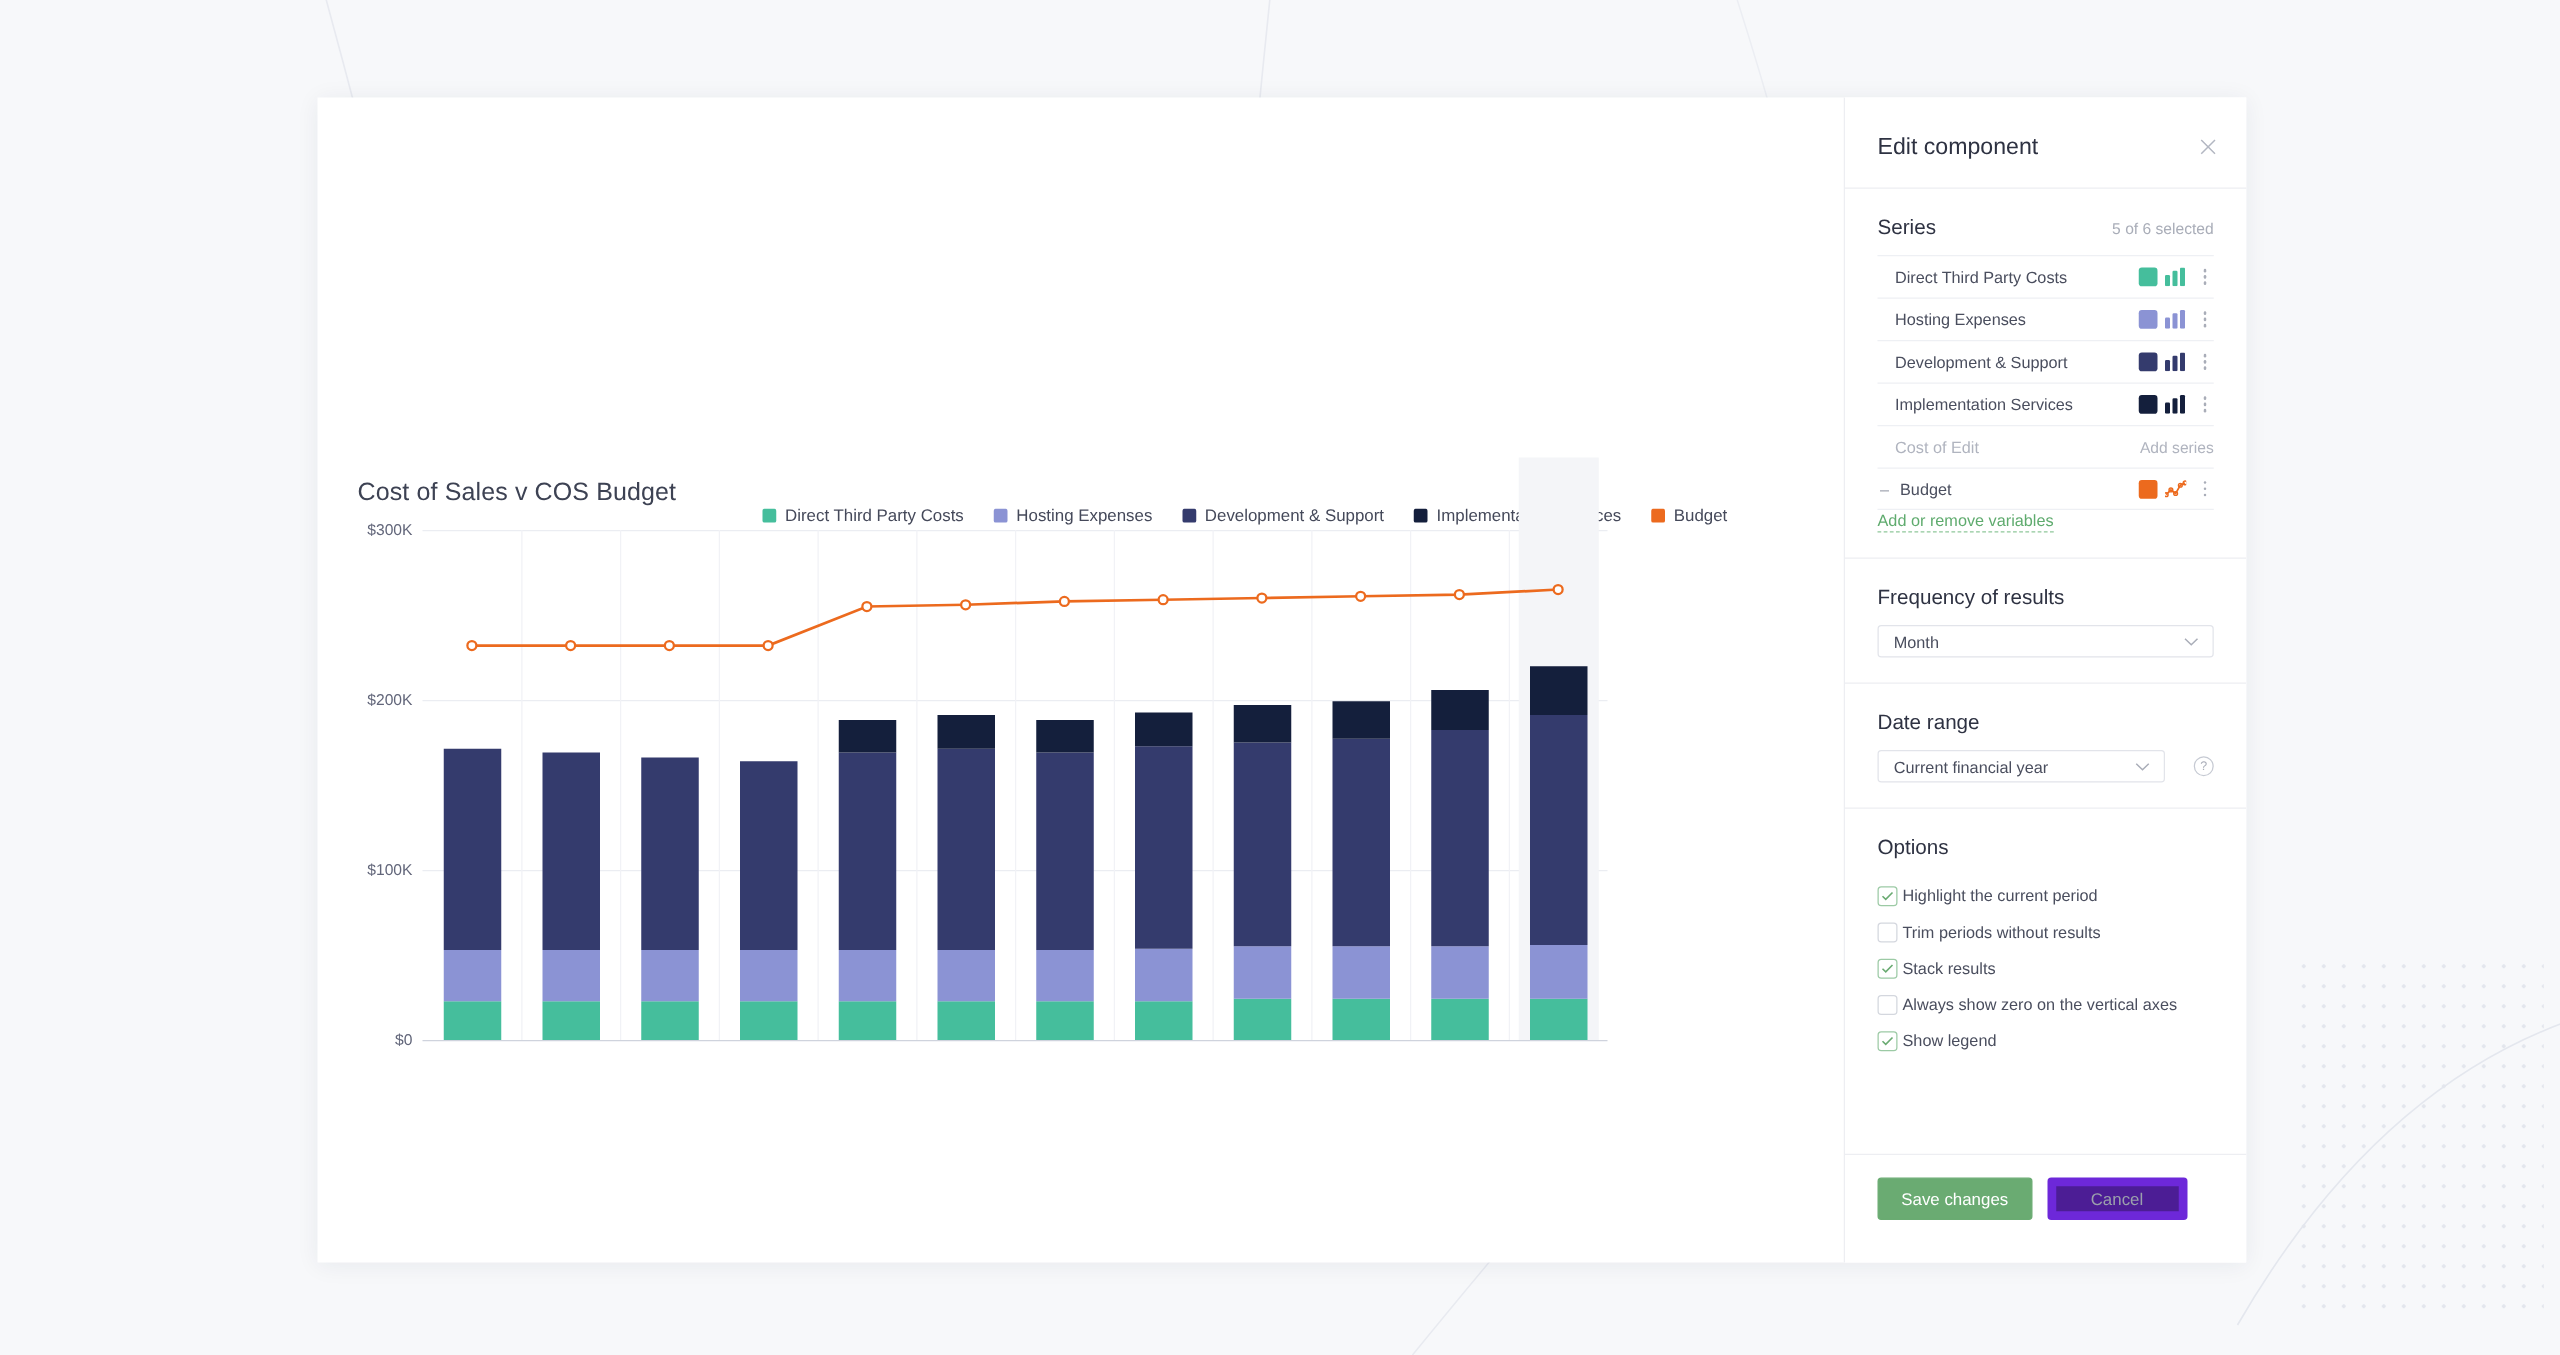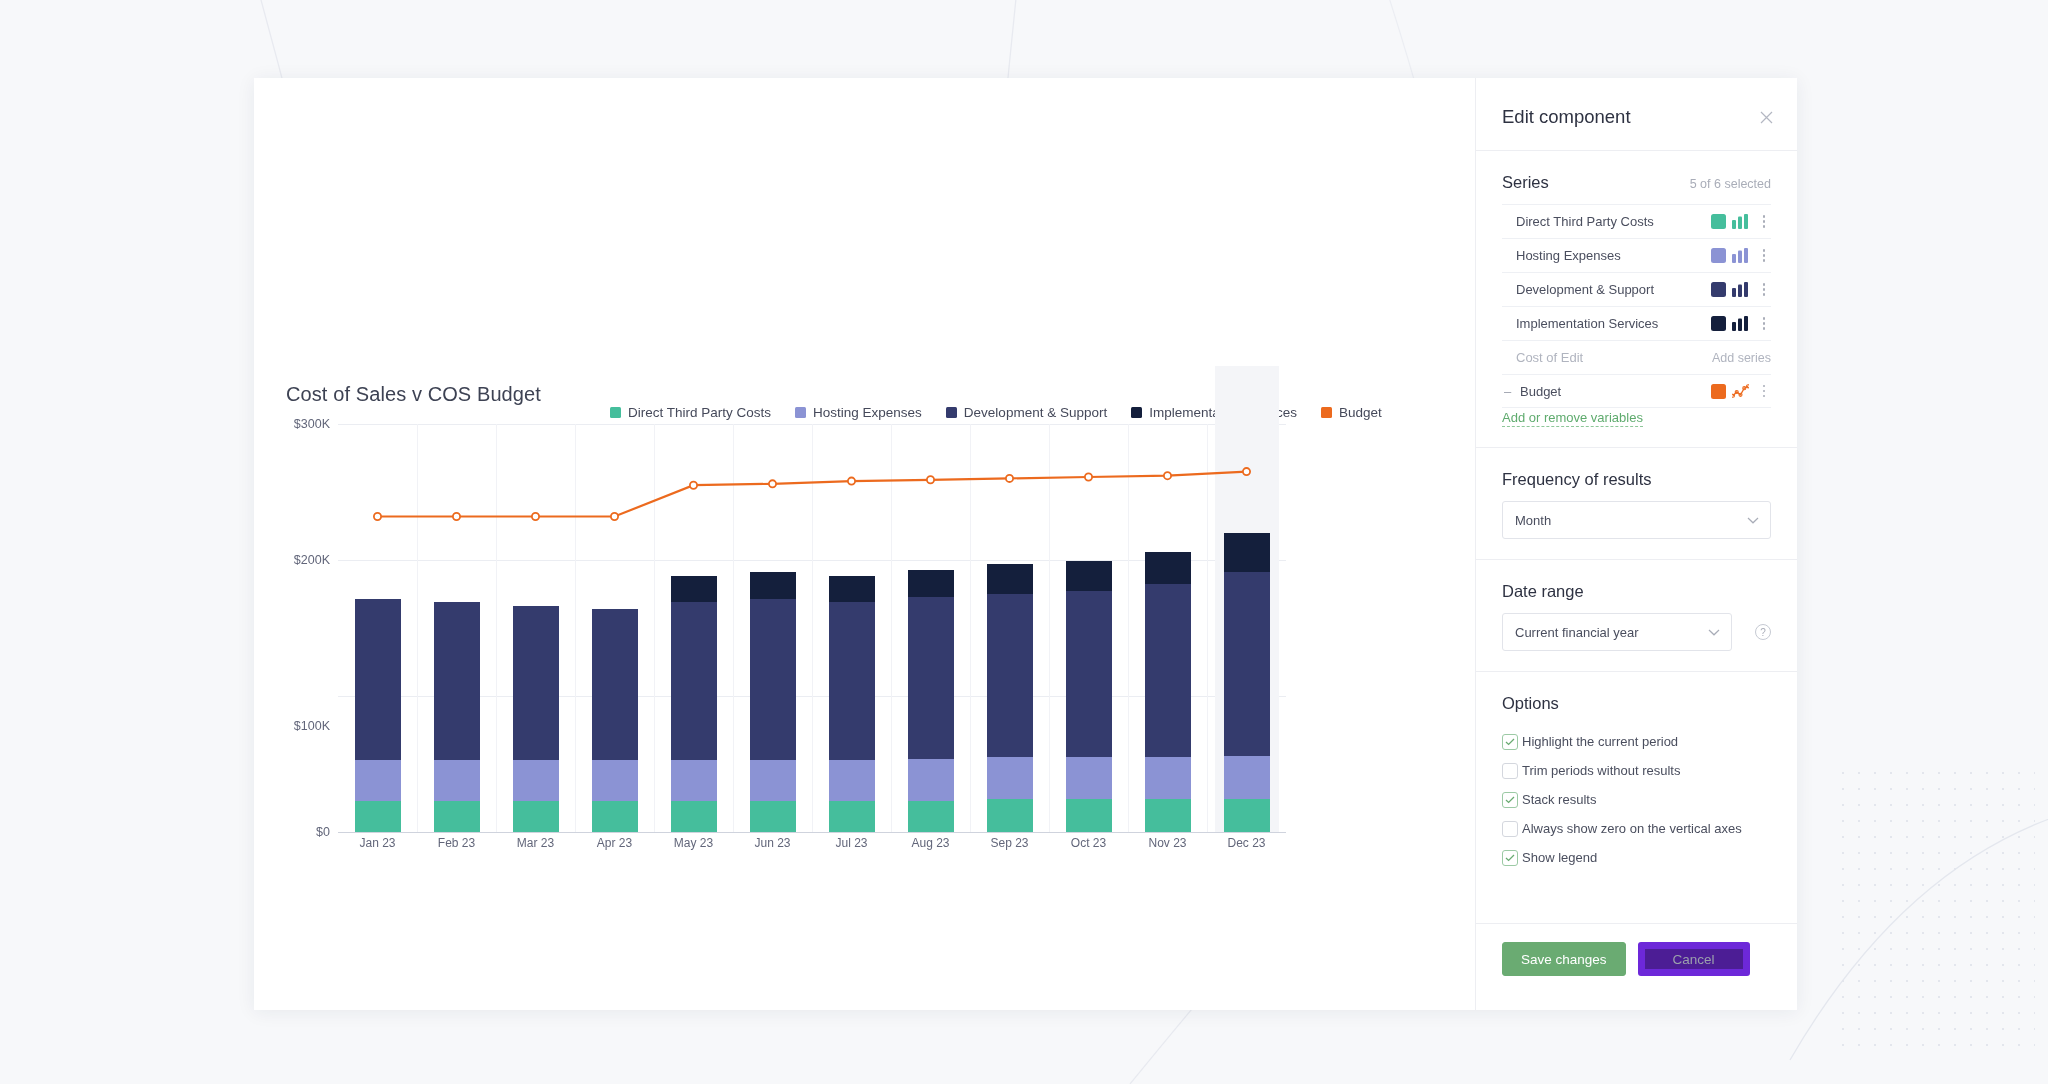--- a/index.html
+++ b/index.html
@@ -113,21 +113,21 @@
     gap:2.5px; cursor:pointer; flex:none; margin-left:2px;
   }
   .kebab i { width:2.6px; height:2.6px; border-radius:50%; background:#a9adb8; display:block; }
 
   .link-dashed {
     display:inline-block; margin-top:0; font-size:13px; color:#5fab6e;
     border-bottom:1.4px dashed #8fc79a; cursor:pointer; padding-bottom:1px;
   }
 
   .select {
-    position:relative; height:38px; border:1px solid #e2e4ea; border-radius:3px;
+    position:relative; height:26px; border:1px solid #e2e4ea; border-radius:3px;
     background:#fff; display:flex; align-items:center; padding:0 12px;
     font-size:13px; color:#4a4e5e; cursor:pointer;
   }
   .select .chev { position:absolute; right:11px; top:50%; transform:translateY(-50%); color:#a9adb8; }
   .row-inline { display:flex; align-items:center; gap:23px; }
   .help {
     width:16px; height:16px; border-radius:50%; border:1px solid #c6cad3;
     color:#a9adb8; font-size:10px; display:flex; align-items:center;
     justify-content:center; cursor:pointer; flex:none;
   }
@@ -192,21 +192,21 @@
         </div>
         <div class="legend-item">
           <span class="legend-sw" style="background:#ec6a1e"></span>
           <span class="legend-label">Budget</span>
         </div>
       </div>
 
     <div class="plot">
       <div class="y-labels" id="yLabels">
           <div class="y-lab" style="top: 408px;">$0</div>
-          <div class="y-lab" style="top: 272px; margin-top: 30px;">$100K</div>
+          <div class="y-lab" style="top: 272px;">$100K</div>
           <div class="y-lab" style="top: 136px;">$200K</div>
           <div class="y-lab" style="top: 0px;">$300K</div>
         </div>
       <div class="grid" id="grid">
           <div class="gl axis" style="top: 408px;"></div>
           <div class="gl" style="top: 272px;"></div>
           <div class="gl" style="top: 136px;"></div>
           <div class="gl" style="top: 0px;"></div>
           <div class="vl" style="left: 79px;"></div>
           <div class="vl" style="left: 158px;"></div>
@@ -299,34 +299,20 @@
           <circle cx="276.5" cy="92.48000000000002" r="3.6" fill="#ffffff" stroke="#ec6a1e" stroke-width="1.8"></circle>
           <circle cx="355.5" cy="61.19999999999999" r="3.6" fill="#ffffff" stroke="#ec6a1e" stroke-width="1.8"></circle>
           <circle cx="434.5" cy="59.839999999999975" r="3.6" fill="#ffffff" stroke="#ec6a1e" stroke-width="1.8"></circle>
           <circle cx="513.5" cy="57.120000000000005" r="3.6" fill="#ffffff" stroke="#ec6a1e" stroke-width="1.8"></circle>
           <circle cx="592.5" cy="55.75999999999999" r="3.6" fill="#ffffff" stroke="#ec6a1e" stroke-width="1.8"></circle>
           <circle cx="671.5" cy="54.39999999999998" r="3.6" fill="#ffffff" stroke="#ec6a1e" stroke-width="1.8"></circle>
           <circle cx="750.5" cy="53.04000000000002" r="3.6" fill="#ffffff" stroke="#ec6a1e" stroke-width="1.8"></circle>
           <circle cx="829.5" cy="51.68000000000001" r="3.6" fill="#ffffff" stroke="#ec6a1e" stroke-width="1.8"></circle>
           <circle cx="908.5" cy="47.60000000000002" r="3.6" fill="#ffffff" stroke="#ec6a1e" stroke-width="1.8"></circle>
         </svg>
-      <div class="x-labels" id="xLabels">
-          <div class="x-lab" style="left: 39.5px;">Jan 23</div>
-          <div class="x-lab" style="left: 118.5px;">Feb 23</div>
-          <div class="x-lab" style="left: 197.5px;">Mar 23</div>
-          <div class="x-lab" style="left: 276.5px;">Apr 23</div>
-          <div class="x-lab" style="left: 355.5px;">May 23</div>
-          <div class="x-lab" style="left: 434.5px;">Jun 23</div>
-          <div class="x-lab" style="left: 513.5px;">Jul 23</div>
-          <div class="x-lab" style="left: 592.5px;">Aug 23</div>
-          <div class="x-lab" style="left: 671.5px;">Sep 23</div>
-          <div class="x-lab" style="left: 750.5px;">Oct 23</div>
-          <div class="x-lab" style="left: 829.5px;">Nov 23</div>
-          <div class="x-lab" style="left: 908.5px;">Dec 23</div>
-        </div>
     </div>
   </div>
 </div>
 
 <div class="panel">
 
   <div class="panel-head">
     <div class="panel-title">Edit component</div>
     <div class="close-btn">
       <svg width="13" height="13" viewBox="0 0 13 13">

